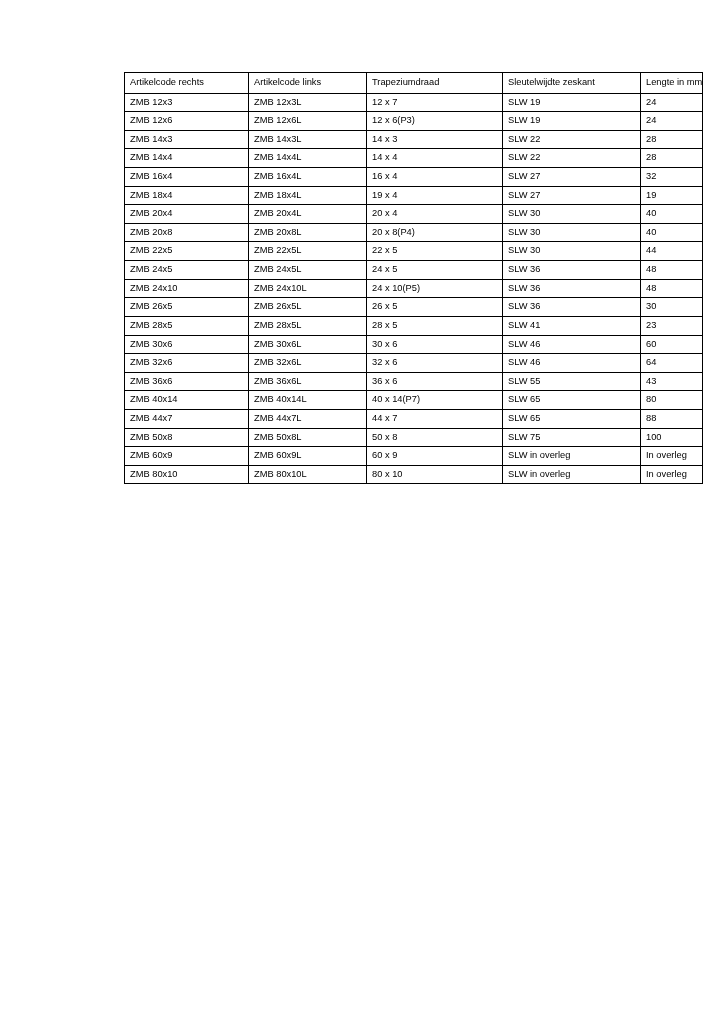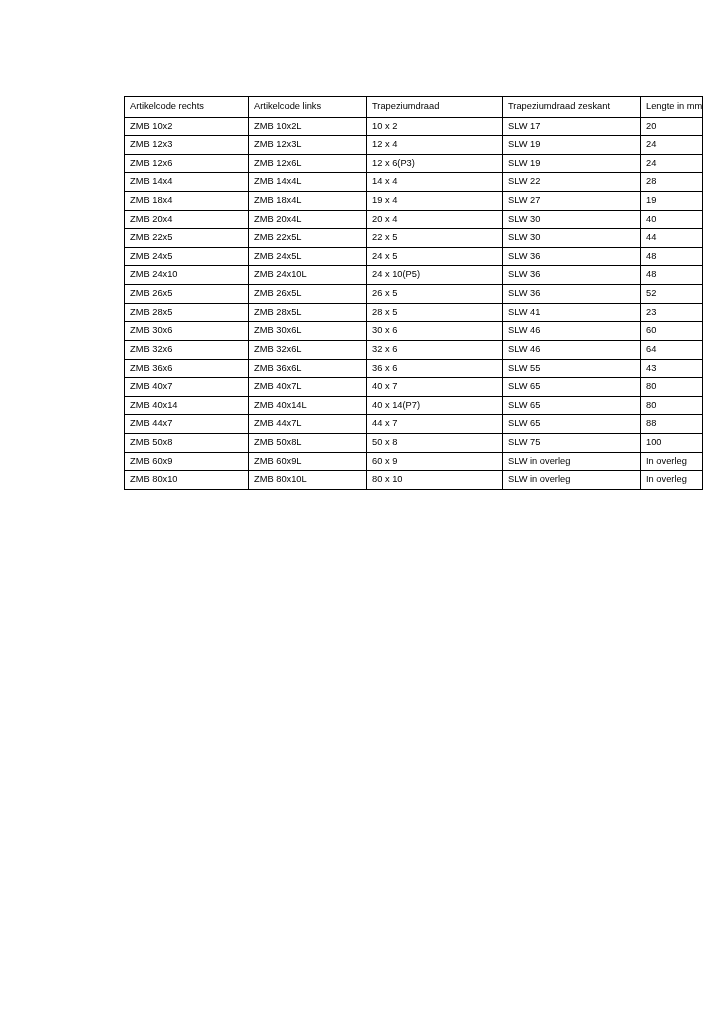--- a/index.html
+++ b/index.html
@@ -18,21 +18,21 @@
     position: absolute;
     left: 0;
     top: 0;
     width: 724px;
     height: 1024px;
     background: #ffffff;
   }
   .table-wrap {
     position: absolute;
     left: 85px;
-    top: 96px;
+    top: 72px;
     width: 554px;
     padding-left: 39px;
   }
   table.spec-table {
     border-collapse: collapse;
     width: 554px;
     table-layout: fixed;
   }
   table.spec-table td,
   table.spec-table th {
@@ -88,71 +88,85 @@
           <td>
               <span class="head-cell-inner">Artikelcode rechts</span>
             </td>
           <td>
               <span class="head-cell-inner">Artikelcode links</span>
             </td>
           <td>
               <span class="head-cell-inner">Trapeziumdraad</span>
             </td>
           <td>
-              <span class="head-cell-inner">Trapeziumdraad zeskant</span>
+              <span class="head-cell-inner">Sleutelwijdte zeskant</span>
             </td>
           <td>
               <span class="head-cell-inner">Lengte in mm</span>
             </td>
         </tr>
       </thead>
       <tbody id="table-body">
           <tr>
-            <td>ZMB 10x2</td>
-            <td>ZMB 10x2L</td>
-            <td>10 x 2</td>
-            <td>SLW 17</td>
-            <td class="num">20</td>
-          </tr>
-          <tr>
             <td>ZMB 12x3</td>
             <td>ZMB 12x3L</td>
-            <td>12 x 4</td>
+            <td>12 x 7</td>
             <td>SLW 19</td>
             <td class="num">24</td>
           </tr>
           <tr>
             <td>ZMB 12x6</td>
             <td>ZMB 12x6L</td>
             <td>12 x 6(P3)</td>
             <td>SLW 19</td>
             <td class="num">24</td>
           </tr>
           <tr>
+            <td>ZMB 14x3</td>
+            <td>ZMB 14x3L</td>
+            <td>14 x 3</td>
+            <td>SLW 22</td>
+            <td class="num">28</td>
+          </tr>
+          <tr>
             <td>ZMB 14x4</td>
             <td>ZMB 14x4L</td>
             <td>14 x 4</td>
             <td>SLW 22</td>
             <td class="num">28</td>
           </tr>
           <tr>
+            <td>ZMB 16x4</td>
+            <td>ZMB 16x4L</td>
+            <td>16 x 4</td>
+            <td>SLW 27</td>
+            <td class="num">32</td>
+          </tr>
+          <tr>
             <td>ZMB 18x4</td>
             <td>ZMB 18x4L</td>
             <td>19 x 4</td>
             <td>SLW 27</td>
             <td class="num">19</td>
           </tr>
           <tr>
             <td>ZMB 20x4</td>
             <td>ZMB 20x4L</td>
             <td>20 x 4</td>
             <td>SLW 30</td>
             <td class="num">40</td>
           </tr>
           <tr>
+            <td>ZMB 20x8</td>
+            <td>ZMB 20x8L</td>
+            <td>20 x 8(P4)</td>
+            <td>SLW 30</td>
+            <td class="num">40</td>
+          </tr>
+          <tr>
             <td>ZMB 22x5</td>
             <td>ZMB 22x5L</td>
             <td>22 x 5</td>
             <td>SLW 30</td>
             <td class="num">44</td>
           </tr>
           <tr>
             <td>ZMB 24x5</td>
             <td>ZMB 24x5L</td>
             <td>24 x 5</td>
@@ -164,21 +178,21 @@
             <td>ZMB 24x10L</td>
             <td>24 x 10(P5)</td>
             <td>SLW 36</td>
             <td class="num">48</td>
           </tr>
           <tr>
             <td>ZMB 26x5</td>
             <td>ZMB 26x5L</td>
             <td>26 x 5</td>
             <td>SLW 36</td>
-            <td class="num">52</td>
+            <td class="num">30</td>
           </tr>
           <tr>
             <td>ZMB 28x5</td>
             <td>ZMB 28x5L</td>
             <td>28 x 5</td>
             <td>SLW 41</td>
             <td class="num">23</td>
           </tr>
           <tr>
             <td>ZMB 30x6</td>
@@ -193,27 +207,20 @@
             <td>32 x 6</td>
             <td>SLW 46</td>
             <td class="num">64</td>
           </tr>
           <tr>
             <td>ZMB 36x6</td>
             <td>ZMB 36x6L</td>
             <td>36 x 6</td>
             <td>SLW 55</td>
             <td class="num">43</td>
-          </tr>
-          <tr>
-            <td>ZMB 40x7</td>
-            <td>ZMB 40x7L</td>
-            <td>40 x 7</td>
-            <td>SLW 65</td>
-            <td class="num">80</td>
           </tr>
           <tr>
             <td>ZMB 40x14</td>
             <td>ZMB 40x14L</td>
             <td>40 x 14(P7)</td>
             <td>SLW 65</td>
             <td class="num">80</td>
           </tr>
           <tr>
             <td>ZMB 44x7</td>

